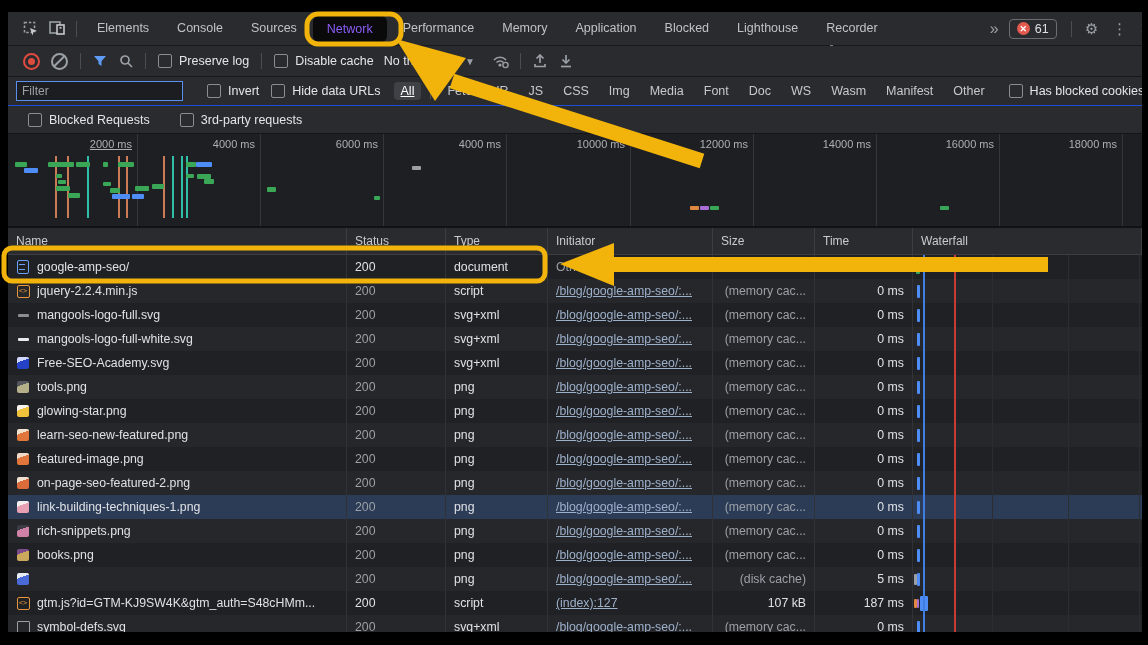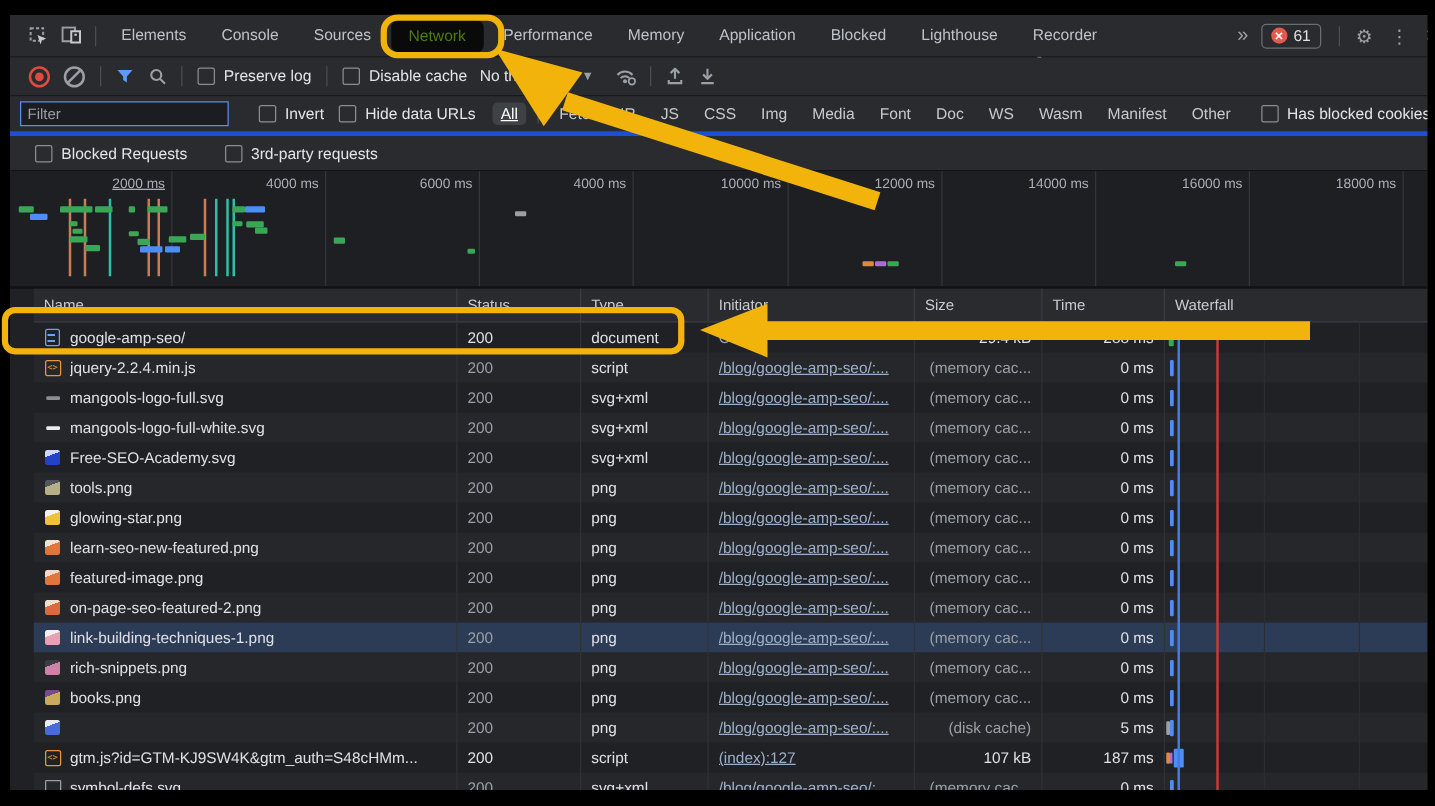--- a/index.html
+++ b/index.html
@@ -7,21 +7,21 @@
        font-family:"Liberation Sans",sans-serif;color:#dfe1e5;font-size:12.5px;
        -webkit-font-smoothing:antialiased;}
   .devtools{position:absolute;left:8px;top:12px;width:1134px;height:620px;
             background:#202124;overflow:hidden;display:flex;flex-direction:column;}
   
   .tabbar{height:33px;flex:0 0 33px;background:#2a2b2e;display:flex;align-items:center;
           border-bottom:1px solid #19191b;padding-left:10px;white-space:nowrap;}
   .tb-icon{width:20px;height:20px;display:flex;align-items:center;justify-content:center;margin:0 3px;}
   .vdiv{width:1px;height:16px;background:#4a4d52;margin:0 6px;flex:0 0 1px;}
   .tab{padding:0 14px;color:#bfc3c7;height:33px;line-height:33px;}
-  .tab.active{color:#4d7c0f;background:#0a0a0a;border-radius:6px;height:26px;line-height:26px;margin:0 2px;}
+  .tab.active{color:#8b5cf6;background:#0a0a0a;border-radius:6px;height:26px;line-height:26px;margin:0 2px;}
   .tab .flask{margin-left:6px;}
   .tb-right{margin-left:auto;display:flex;align-items:center;}
   .err-badge{display:flex;align-items:center;gap:5px;border:1px solid #6a6e73;border-radius:4px;
              padding:2px 7px;margin-right:8px;}
   .err-dot{width:13px;height:13px;border-radius:50%;background:#e25a4e;color:#fff;font-size:9px;
            display:flex;align-items:center;justify-content:center;font-weight:bold;}
   .glyph{color:#9aa0a6;font-size:15px;padding:0 7px;}
   .clip-x{color:#9aa0a6;font-size:13px;margin-right:-9px;padding-left:6px;}
   
   .nettb{height:30px;flex:0 0 30px;background:#2a2b2e;display:flex;align-items:center;
@@ -29,37 +29,37 @@
   .rec{width:13px;height:13px;border:2px solid #df4b3e;border-radius:50%;position:relative;margin:0 5px;}
   .rec::after{content:"";position:absolute;left:3px;top:3px;width:7px;height:7px;background:#df4b3e;border-radius:50%;}
   .clear{width:13px;height:13px;border:2px solid #9aa0a6;border-radius:50%;position:relative;margin:0 6px;}
   .clear::after{content:"";position:absolute;left:-1px;top:5.5px;width:15px;height:2px;background:#9aa0a6;transform:rotate(-45deg);}
   .cb{width:12px;height:12px;border:1px solid #8a8d91;border-radius:2px;flex:0 0 12px;margin-right:7px;background:transparent;}
   .cb-item{display:flex;align-items:center;margin:0 6px;color:#e3e5e8;}
   .dd{display:flex;align-items:center;color:#e3e5e8;margin:0 4px;}
   .caret{color:#9aa0a6;font-size:10px;margin-left:14px;}
   
   .filterbar{height:28px;flex:0 0 28px;background:#2a2b2e;display:flex;align-items:center;
-             padding-left:8px;border-bottom:4px solid #1d4ed8;white-space:nowrap;}
+             padding-left:8px;border-bottom:1px solid #1d4ed8;white-space:nowrap;}
   .filter-input{width:192px;height:18px;background:#1c1d20;border:1px solid #5a8ff0;color:#dfe1e5;
                 font:12px "Liberation Sans",sans-serif;padding:0 5px;outline:none;margin-right:18px;}
   .filter-input::placeholder{color:#9aa0a6;}
   .chip{color:#c6c9cd;padding:2px 7px;margin:0 3px;}
   .chip.active{background:#3e4145;border-radius:4px;color:#fff;text-decoration:underline;}
   
   .blockedbar{height:27px;flex:0 0 27px;background:#2a2b2e;display:flex;align-items:center;
               padding-left:14px;border-bottom:1px solid #141416;}
   
   .overview{height:92px;flex:0 0 92px;background:#1e1f22;position:relative;border-bottom:2px solid #121214;}
   .ov-line{position:absolute;top:0;bottom:0;width:1px;background:#35363a;}
   .ov-label{position:absolute;top:4px;font-size:11px;color:#abb0b6;}
   .ov-bar{position:absolute;border-radius:1px;}
   .ov-ev{position:absolute;top:22px;height:62px;width:2px;}
   
-  .table{flex:1;display:flex;flex-direction:column;position:relative;margin-left:19px;}
+  .table{flex:1;display:flex;flex-direction:column;position:relative;}
   .t-head{height:26px;flex:0 0 26px;background:#2a2b2e;display:grid;
           grid-template-columns:339px 99px 102px 165px 102px 98px 229px;
           font-size:12px;color:#c8cbd0;border-bottom:1px solid #3b3d42;}
   .t-head .hc{display:flex;align-items:center;padding:0 8px;border-right:1px solid #3b3d42;overflow:hidden;}
   .t-body{flex:1;position:relative;}
   .t-row{height:24px;display:grid;grid-template-columns:339px 99px 102px 165px 102px 98px 229px;
          font-size:12.3px;}
   .t-row.odd{background:#26272b;}
   .t-row.sel{background:#2c3c57;}
   .tc{display:flex;align-items:center;padding:0 8px;border-right:1px solid #303236;

